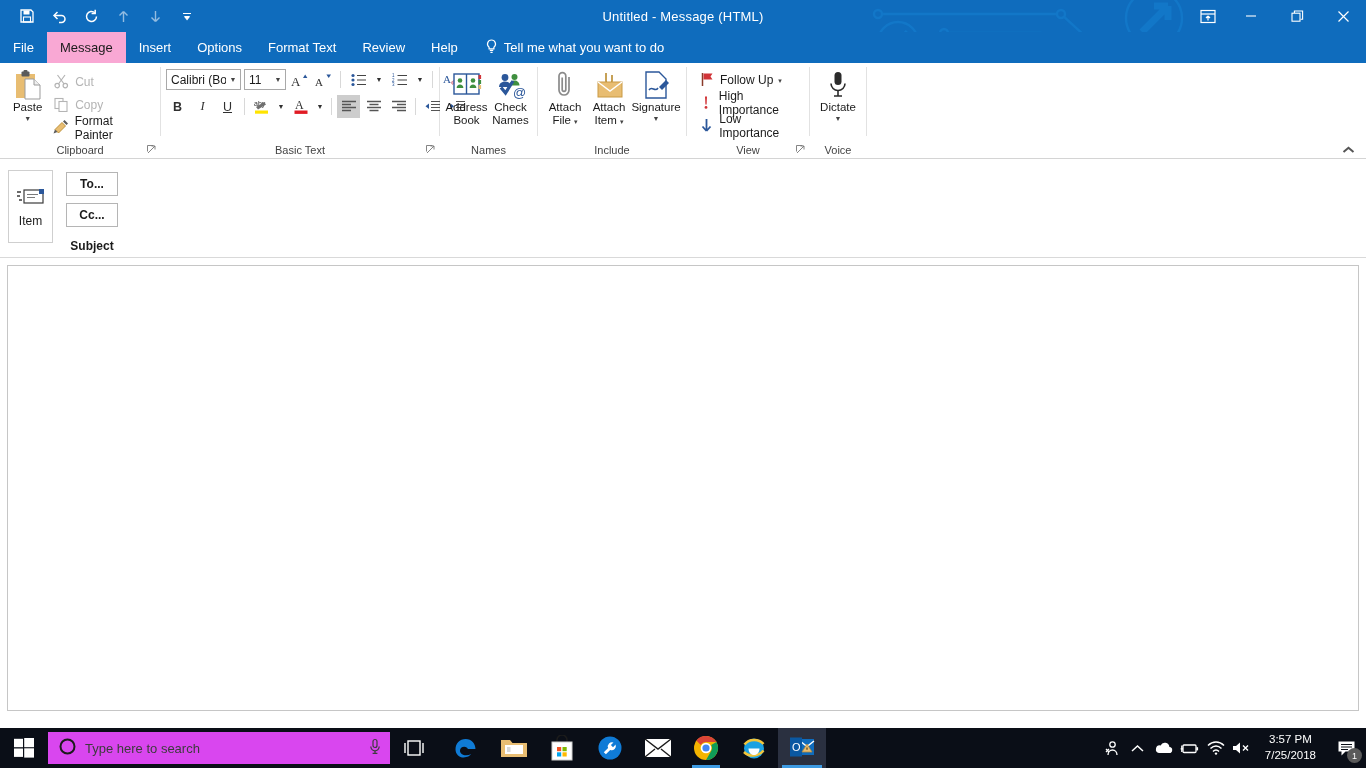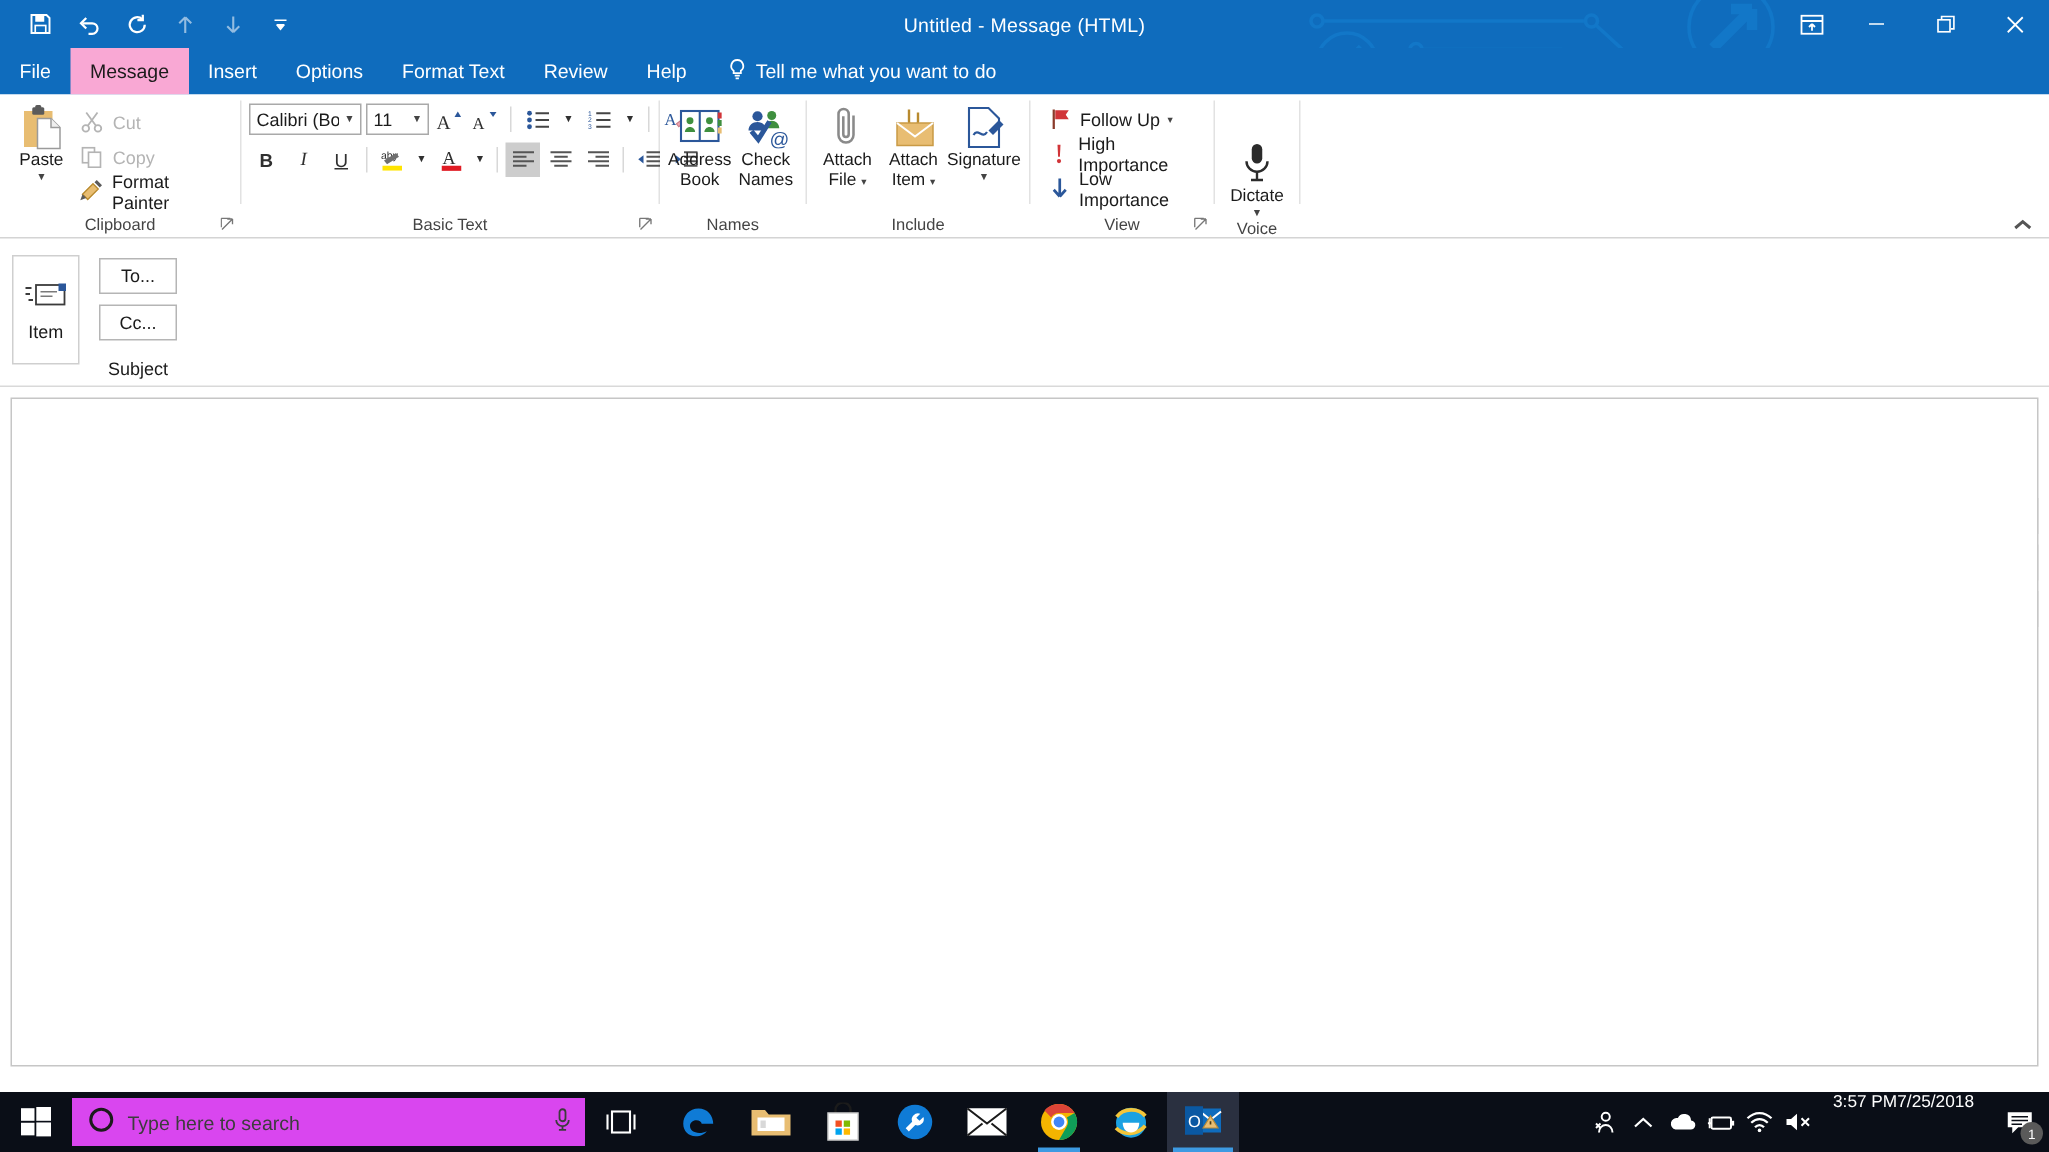--- a/index.html
+++ b/index.html
@@ -99,21 +99,21 @@
   }
 
   
   .hdr { position:absolute; left:0; top:160px; width:1366px; height:100px; background:#fff; }
   .sendbtn {
     position:absolute; left:8px; top:10px; width:45px; height:73px;
     border:1px solid #cfcfcf; background:#fff;
     display:flex; flex-direction:column; align-items:center; justify-content:center; gap:4px;
     font-size:12px; color:#1b1b1b;
   }
-  .fieldrow { position:absolute; left:66px; height:24px; display:flex; align-items:flex-end; }
+  .fieldrow { position:absolute; left:66px; height:24px; display:flex; align-items:flex-end;font-weight:bold; }
   .fieldbtn {
     width:52px; height:24px; border:1px solid #b5b5b5; background:#fff;
     display:flex; align-items:center; justify-content:center; font-size:12px; color:#1b1b1b;
   }
   .fieldlbl { width:52px; height:24px; display:flex; align-items:center; justify-content:center;
               font-size:12px; color:#1b1b1b; }
   .fieldinput {
     position:absolute; left:128px; right:7px; height:24px;
     border:1px solid #b5b5b5; background:#fff; font-size:12px; color:#1b1b1b;
     padding:0 5px; outline:none; font-family:"Liberation Sans", sans-serif;
@@ -148,21 +148,21 @@
   .tbapp.running::after {
     content:""; position:absolute; bottom:0; left:10px; width:28px; height:3px; background:#3d9ae2;
   }
   .tbapp.active { background:#2a3040; }
   .tbapp.active::after {
     content:""; position:absolute; bottom:0; left:4px; width:40px; height:3px; background:#3d9ae2;
   }
   .tray { margin-left:auto; display:flex; align-items:center; height:40px; color:#fff; }
   .trayicon { width:26px; height:40px; display:flex; align-items:center; justify-content:center; }
   .clock {
-    display:flex; flex-direction:row; justify-content:center;
+    display:flex; flex-direction:column; align-items:center; justify-content:center;
     height:40px; padding:0 10px; font-size:11.5px; color:#ffffff; line-height:1.35;
   }
   .notif { width:40px; height:40px; display:flex; align-items:center; justify-content:center; position:relative; }
   .notif-badge {
     position:absolute; right:4px; bottom:5px; width:15px; height:15px; border-radius:50%;
     background:#5a5a5a; color:#fff; font-size:9px; display:flex; align-items:center; justify-content:center;
   }
 </style>
 </head>
 <body>
@@ -587,21 +587,21 @@
       <span class="dlg-launcher">
         <svg width="9" height="9" viewBox="0 0 9 9">
             <path d="M0.5 0.5h6M0.5 0.5v6M1 8L8 1M8 1v3.5M8 1H4.5" stroke="#777" stroke-width="0.9" fill="none"></path>
           </svg>
       </span>
     </div>
   </div>
   <div class="gsep"></div>
 
   <div class="rgroup" style="width:56px">
-    <div class="rgroup-body" style="justify-content:center;margin-top:24px;">
+    <div class="rgroup-body" style="justify-content:center;">
       <div class="bigbtn">
         <span class="ic">
           <svg width="22" height="30" viewBox="0 0 22 30">
               <rect x="7.5" y="2" width="7" height="13" rx="3.5" fill="#2b2b2b"></rect>
               <path d="M4 13.5a7 7 0 0 0 14 0" fill="none" stroke="#2b2b2b" stroke-width="1.6"></path>
               <path d="M11 20.5v5M7 26h8" stroke="#2b2b2b" stroke-width="1.6"></path>
             </svg>
         </span>
         <span>Dictate</span>
         <span class="caret">▼</span>

